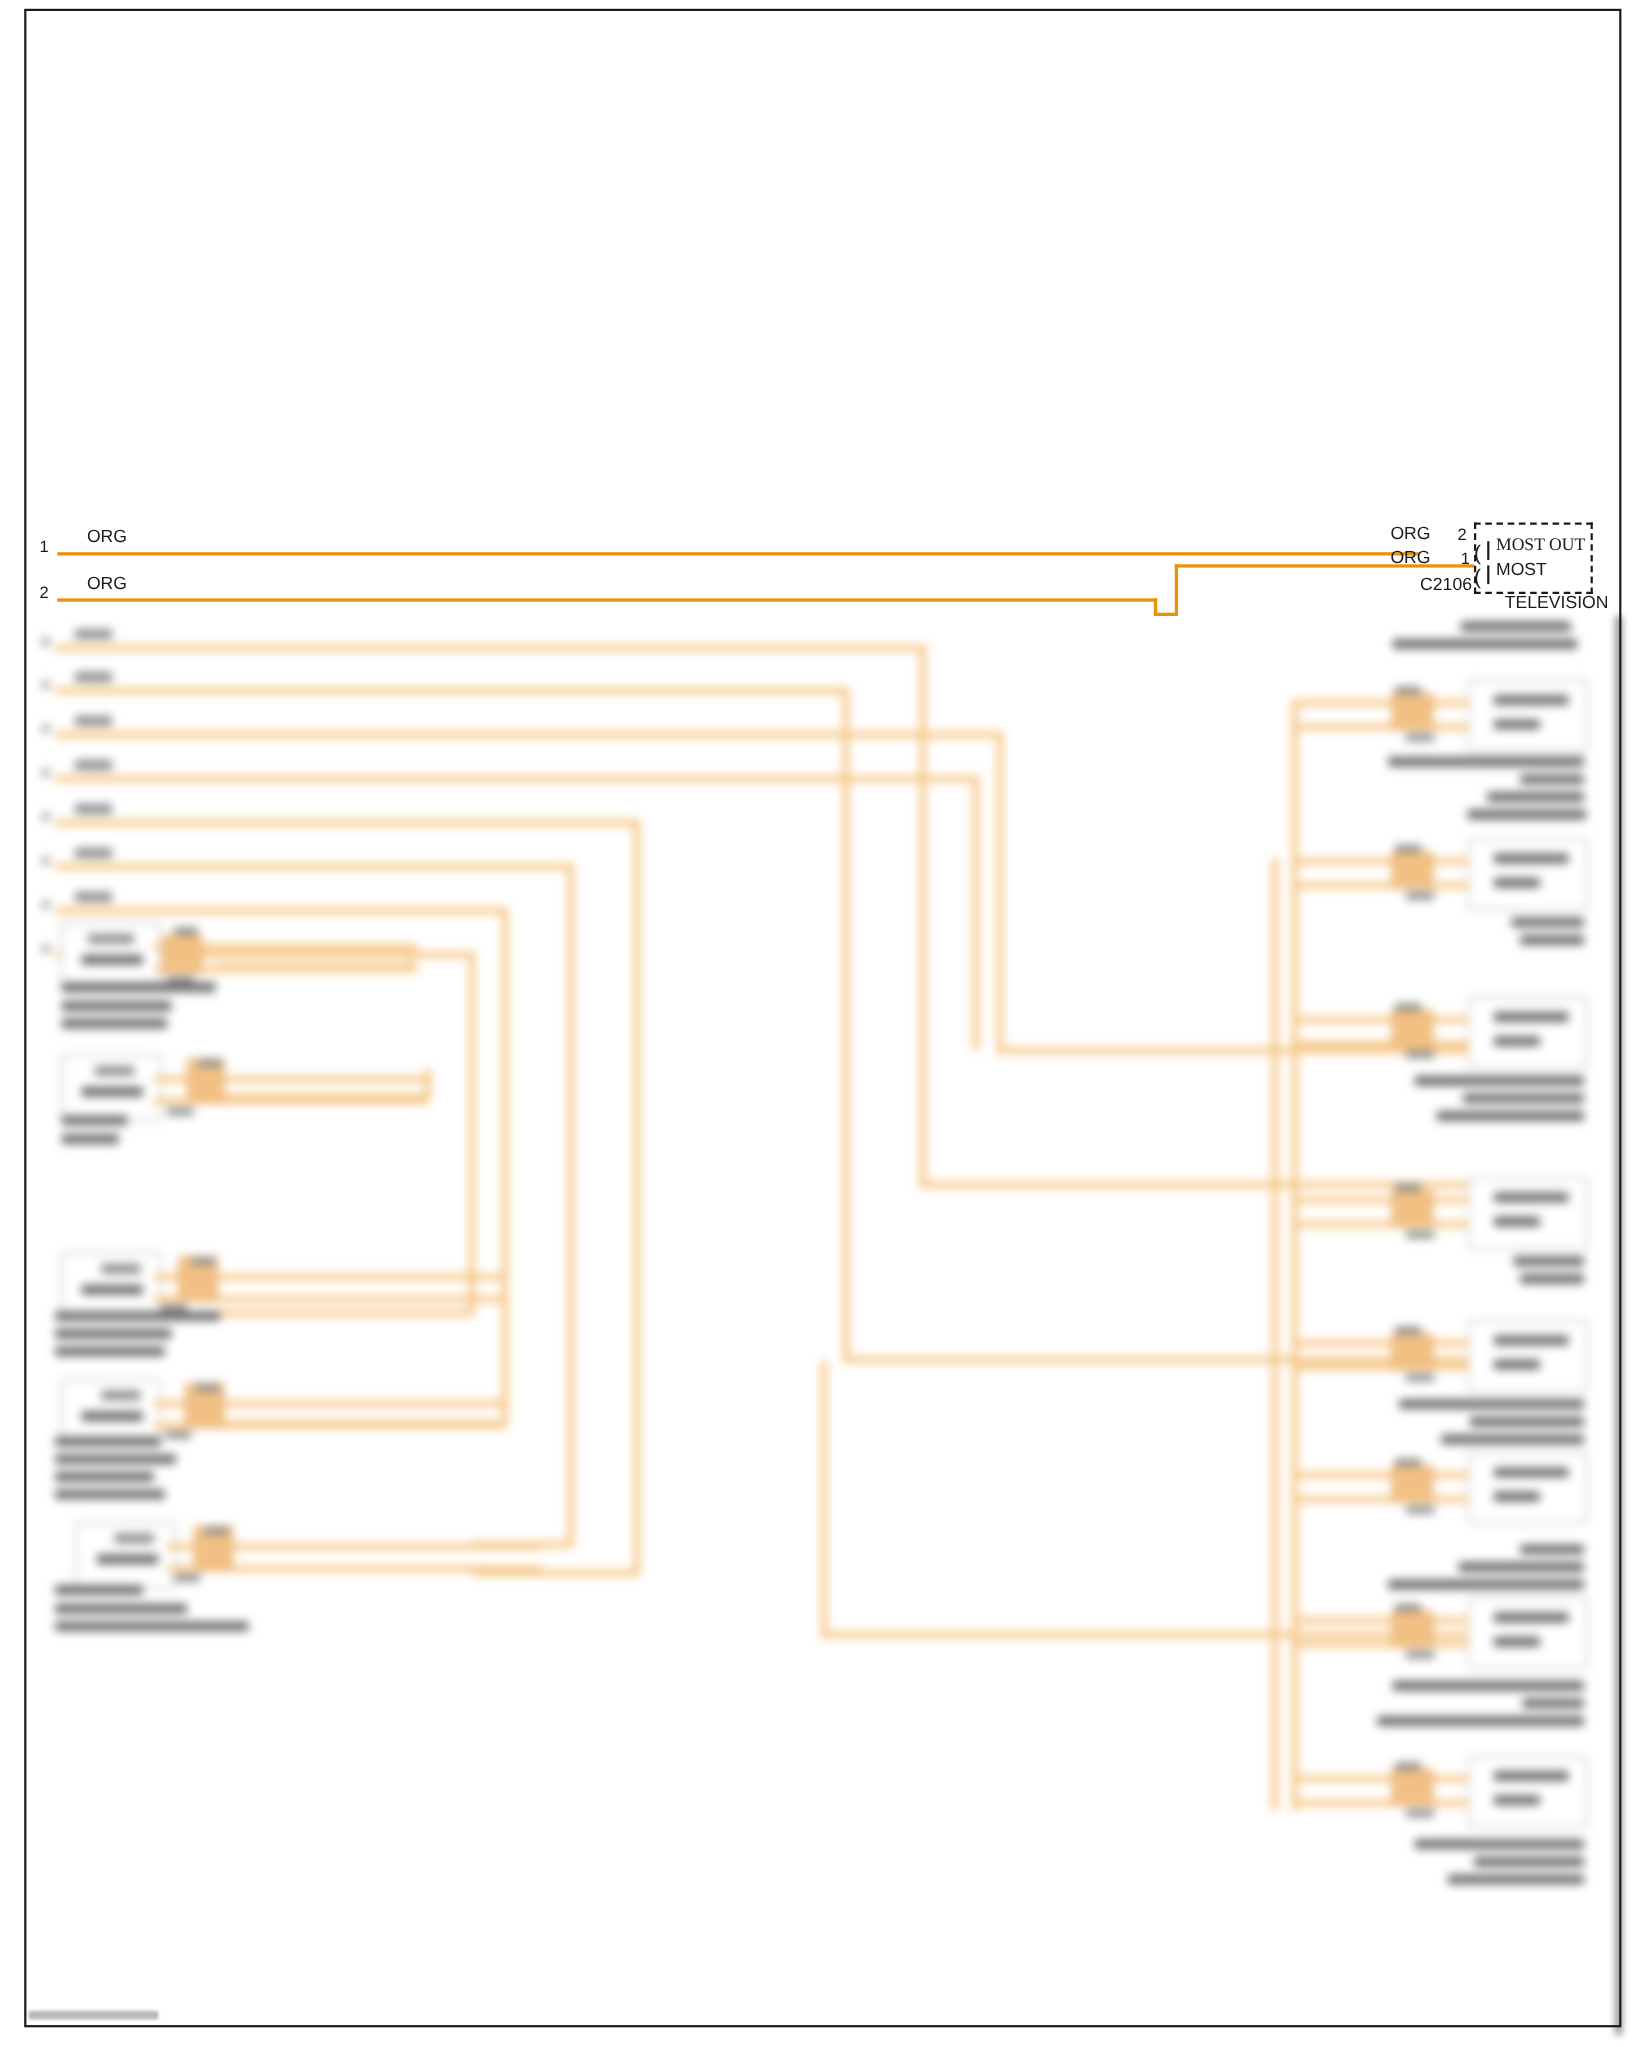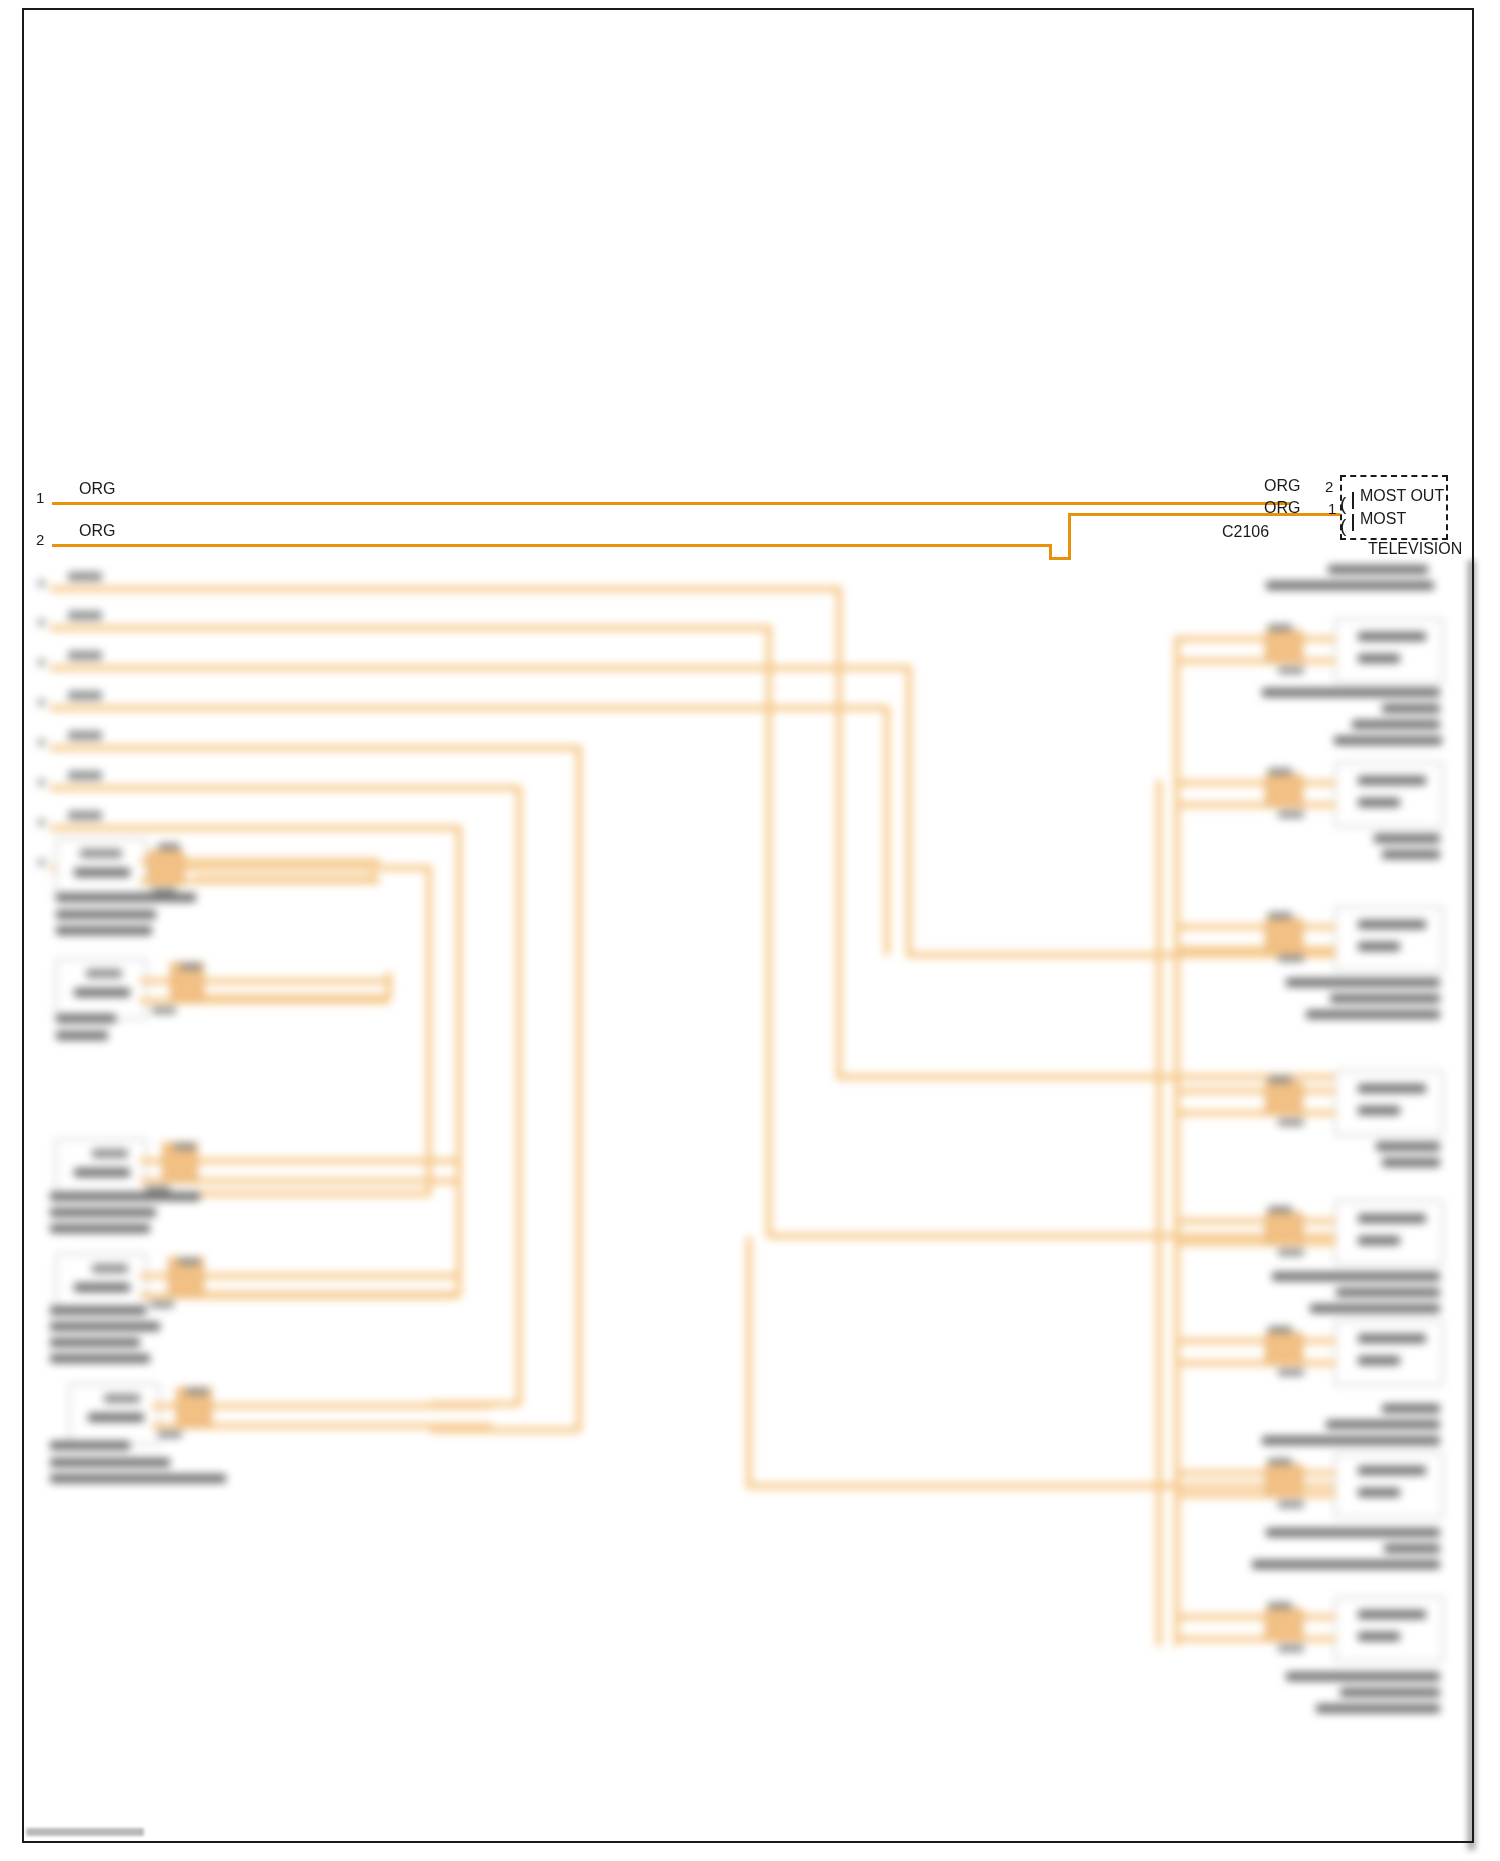--- a/index.html
+++ b/index.html
@@ -367,31 +367,31 @@
     <div class="wire h" style="left:1049px;top:557px;width:21px;"></div>
     <div class="wire v" style="left:1068px;top:513px;height:47px;"></div>
     <div class="wire h" style="left:1068px;top:513px;width:272px;"></div>
 
     <span class="wlabel" style="left:1264px;top:478px;">ORG</span>
     <span class="pinnum" style="left:1325px;top:479px;">2</span>
 
     <span class="wlabel" style="left:1264px;top:500px;">ORG</span>
     <span class="pinnum" style="left:1328px;top:501px;">1</span>
 
-    <span class="conn-id" style="left:1222px;top:524px;">C2106</span>
+    <span class="conn-id" style="left:1291px;top:524px;">C2106</span>
 
     <span class="bracket" style="left:1340px;top:494px;">(</span>
     <div class="tickbar" style="left:1352px;top:492px;height:17px;"></div>
 
     <span class="bracket" style="left:1340px;top:516px;">(</span>
     <div class="tickbar" style="left:1352px;top:514px;height:17px;"></div>
 
     <div class="comp-box" style="left:1340px;top:475px;width:108px;height:65px;"></div>
 
-    <span class="pin-row" style="left:1360px;top:488px;">MOST OUT</span>
+    <span class="pin-row" style="left:1360px;top:488px;font-family:Liberation Serif, serif;">MOST OUT</span>
     <span class="pin-row" style="left:1360px;top:511px;">MOST</span>
 
     <span class="comp-name" style="left:1368px;top:541px;">TELEVISION</span>
   </div>
 
   <div class="watermark"></div>
   <div id="page-border"></div>
 </div>
 
 </body></html>

